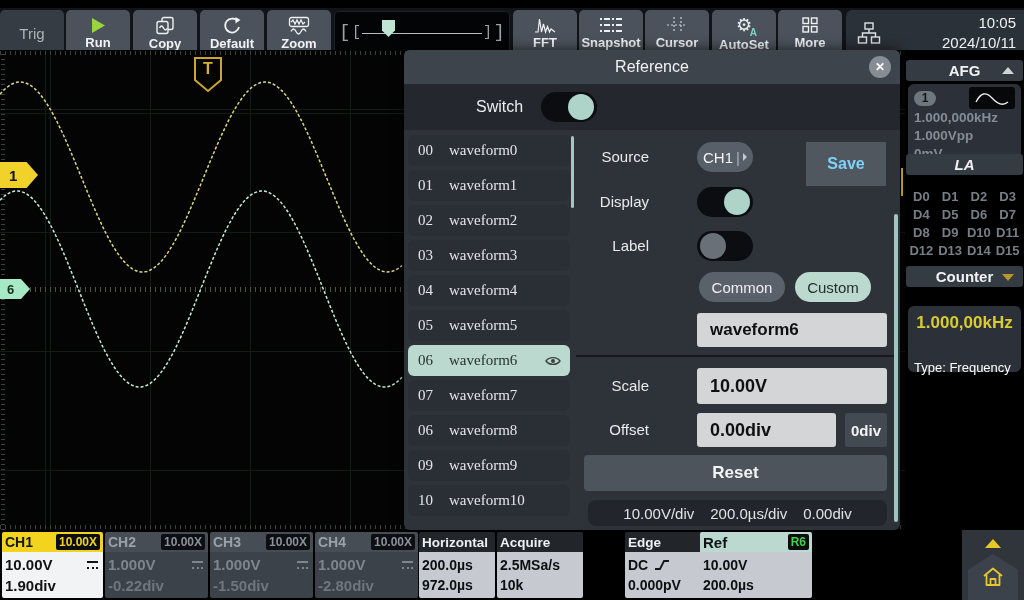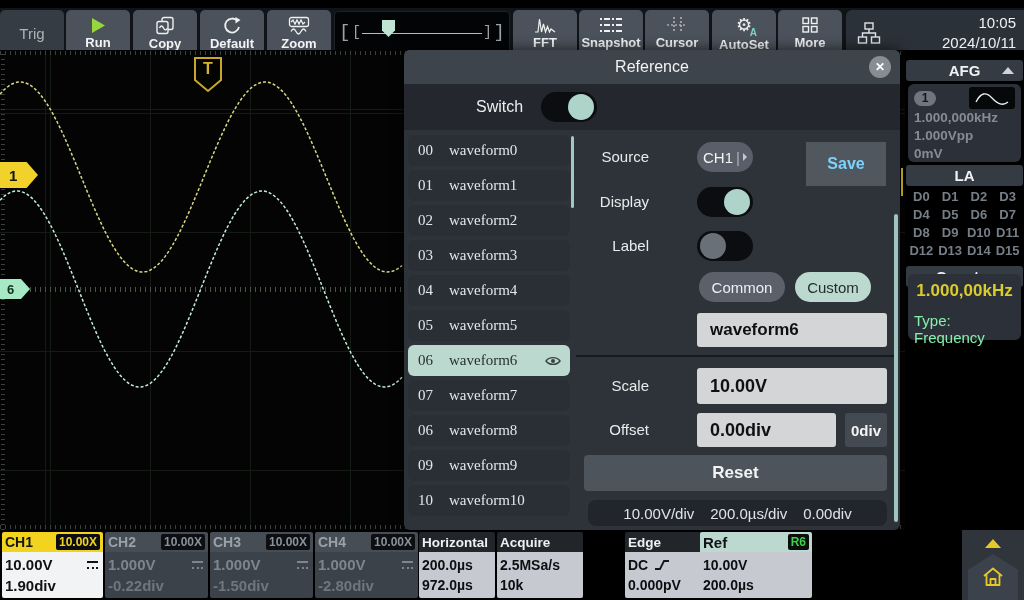--- a/index.html
+++ b/index.html
@@ -106,32 +106,32 @@
   .dlg-sb { position:absolute; right:2px; top:84px; bottom:8px; width:4px; background:#9cc6bf; border-radius:2px; }
 
   
   .sidebar { position:absolute; left:905px; top:50px; width:119px; height:480px; background:#000; }
   .sb-hd { position:absolute; left:1px; right:1px; height:21px; background:#353b43; border-radius:3px;
            color:#f0f2f4; font-weight:bold; font-size:15px; display:flex; align-items:center; justify-content:center; cursor:pointer; }
   .tri-up { position:absolute; right:9px; width:0; height:0; border-bottom:7px solid #cfd4d8;
             border-left:6px solid transparent; border-right:6px solid transparent; }
   .tri-down { position:absolute; right:9px; width:0; height:0; border-top:7px solid #b9952e;
               border-left:6px solid transparent; border-right:6px solid transparent; }
-  .afg-hd { top:10px; } .la-hd { top:115px; } .cnt-hd { top:216px; }
+  .afg-hd { top:10px; } .la-hd { top:104px;font-style:italic; } .cnt-hd { top:216px; }
   .afg-panel { position:absolute; left:3px; right:3px; top:34px; height:78px; background:#2c3139; border-radius:6px; padding:3px 6px; }
   .afg-row { display:flex; align-items:center; justify-content:space-between; height:22px; }
   .afg-badge { width:22px; height:15px; background:#70767e; border-radius:8px; color:#14171a; font-size:12px; font-weight:bold;
                display:flex; align-items:center; justify-content:center; }
   .afg-wave { width:46px; height:22px; background:#06080a; border-radius:3px; display:flex; align-items:center; justify-content:center; }
   .afg-line { font-size:13.5px; font-weight:bold; color:#858c95; line-height:18px; }
   .la-grid { position:absolute; left:2px; right:2px; top:138px; display:grid; grid-template-columns:repeat(4,1fr); row-gap:1px; }
   .la-grid span { text-align:center; font-size:13px; font-weight:bold; color:#767e87; line-height:17px; }
-  .cnt-panel { position:absolute; left:3px; right:3px; top:224px; height:66px; background:#2c3139; border-radius:6px; padding:7px 6px; }
+  .cnt-panel { position:absolute; left:3px; right:3px; top:256px; height:66px; background:#2c3139; border-radius:6px; padding:7px 6px; }
   .cnt-val { text-align:center; color:#d8cc2e; font-weight:bold; font-size:17px; }
-  .cnt-type { margin-top:11px; color:#86efac; font-size:15px; }
+  .cnt-type { margin-top:27px; color:#ffffff; font-size:13px; }
 
   
   .bottombar { position:absolute; left:0; top:530px; width:1024px; height:70px; background:#000; }
   .bp { position:absolute; top:2px; height:66px; border-radius:2px; overflow:hidden;
         display:flex; flex-direction:column; cursor:pointer; }
   .bp .hd { height:20px; display:flex; align-items:center; padding:0 3px; font-size:14px; font-weight:bold; }
   .bp .bd { flex:1; display:flex; flex-direction:column; justify-content:space-evenly; padding:0 3px;
             font-weight:bold; font-size:14px; }
   .badge { margin-left:auto; padding:1px 3px; border-radius:2px; font-size:12px; font-weight:bold; }
   .row { display:flex; align-items:center; }

